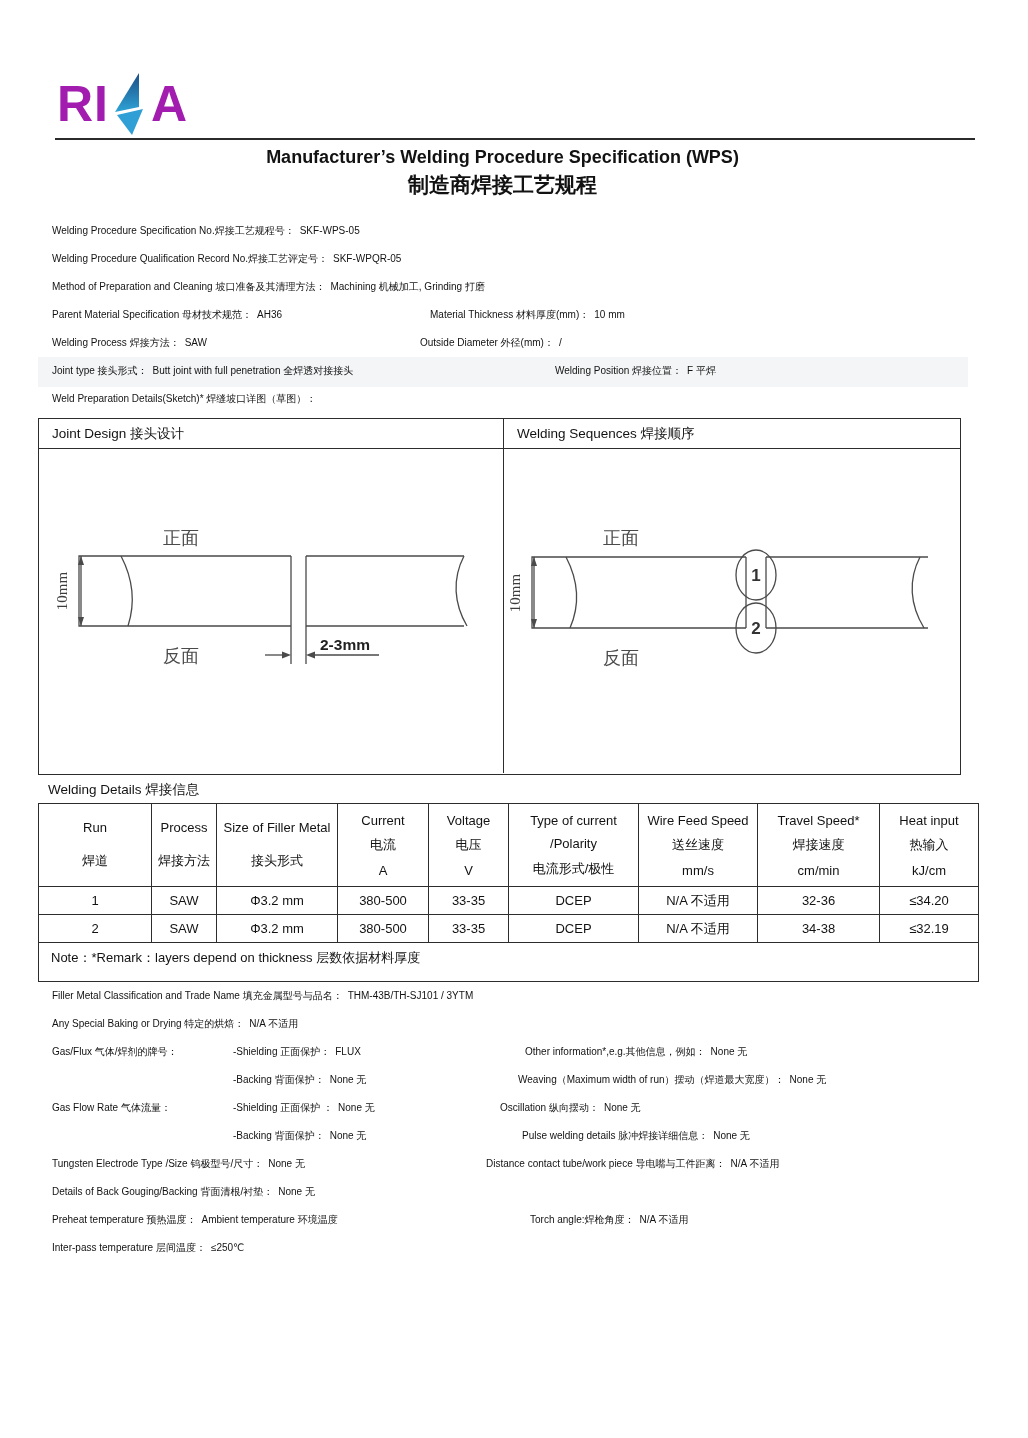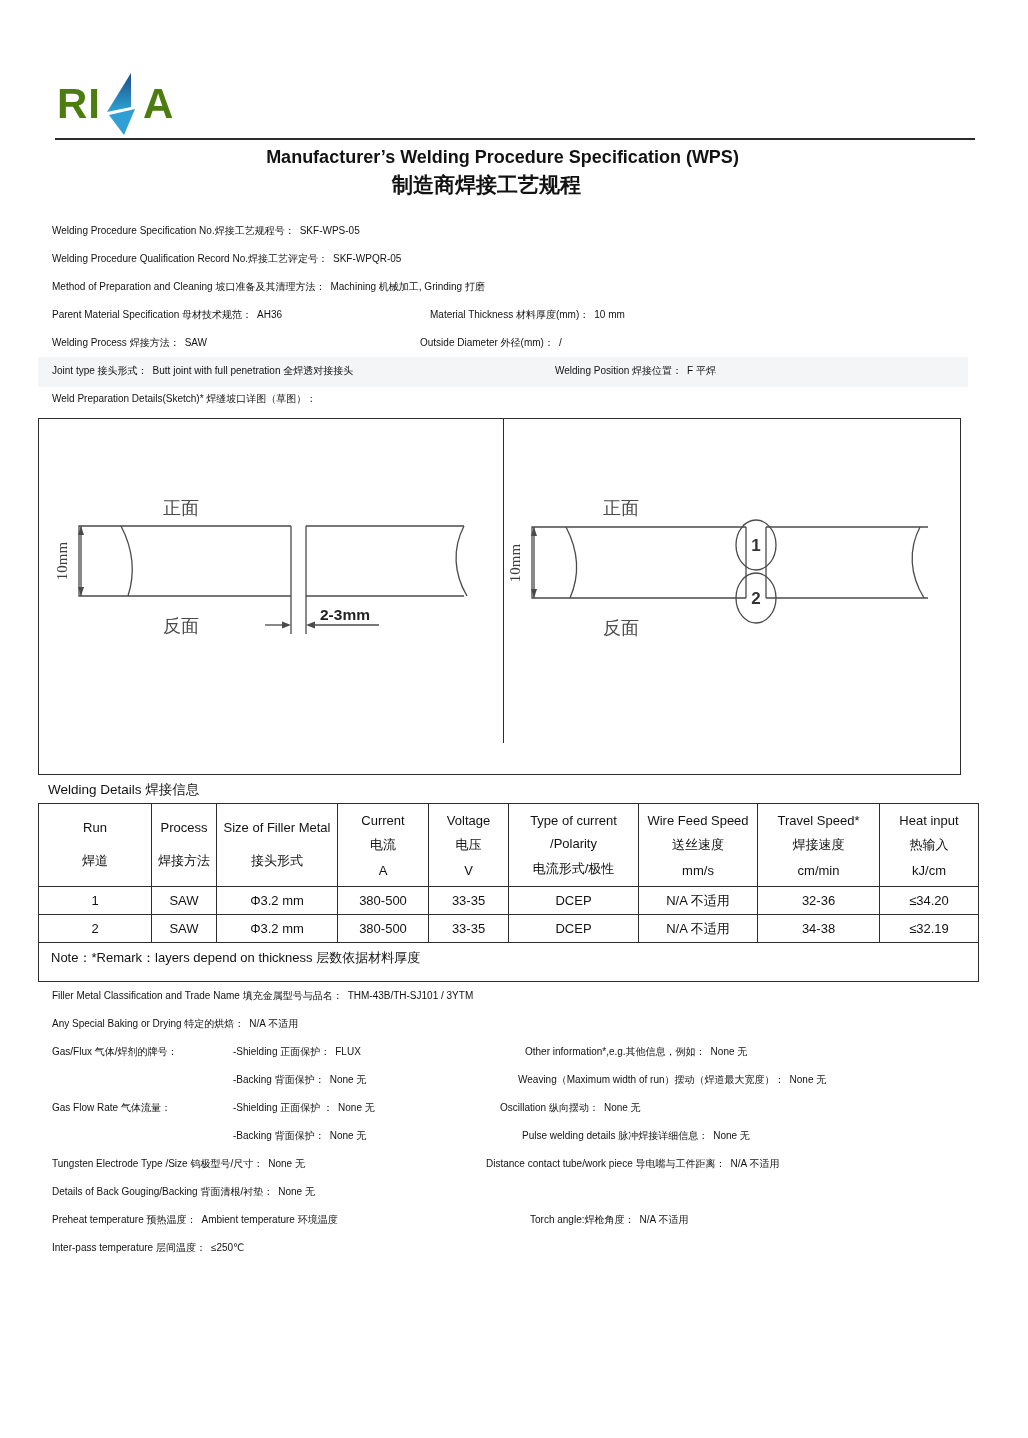--- a/index.html
+++ b/index.html
@@ -1,27 +1,27 @@
 <!DOCTYPE html>
 <html><head>
 <meta charset="utf-8">
 <style>
   html,body{margin:0;padding:0;background:#fff;}
   .page{position:relative;width:1028px;height:1438px;background:#ffffff;overflow:hidden;
         font-family:"Liberation Sans","DejaVu Sans",sans-serif;color:#121212;}
   .abs{position:absolute;white-space:nowrap;}
   
   .logo{position:absolute;left:57px;top:72px;display:flex;align-items:center;height:64px;
-        font-weight:800;font-size:42px;letter-spacing:1px;color:#4d7c0f;line-height:60px;}
+        font-weight:800;font-size:50px;letter-spacing:1px;color:#a21caf;line-height:60px;}
   .logo svg{margin:0 3px;}
   
   .rule{position:absolute;left:55px;top:138px;width:920px;height:2px;background:#2b2b2b;}
   .title{position:absolute;left:30px;top:147px;width:945px;text-align:center;
          font-size:18px;font-weight:bold;}
-  .subtitle{position:absolute;left:14px;top:171px;width:945px;text-align:center;
+  .subtitle{position:absolute;left:30px;top:171px;width:945px;text-align:center;
             font-size:21px;font-weight:bold;}
   
   .fl{font-size:10px;}
   .val{margin-left:5px;}
   .band{position:absolute;left:38px;top:357px;width:930px;height:30px;background:#f4f5f7;}
   
   .sk{position:absolute;left:38px;top:418px;width:923px;height:357px;box-sizing:border-box;
       border:1.7px solid #2d2d2d;}
   .sk-hdr{display:flex;height:29px;border-bottom:1.7px solid #2d2d2d;}
   .sk-hdr .c1{width:465px;box-sizing:border-box;border-right:1.7px solid #2d2d2d;
@@ -96,20 +96,24 @@
   </div>
   <div class="abs fl" style="left:555px;top:364px;">
     <span>Welding Position 焊接位置：</span><span class="val">F  平焊</span>
   </div>
 
   <div class="abs fl" style="left:52px;top:392px;">
     <span>Weld Preparation Details(Sketch)* 焊缝坡口详图（草图）：</span>
   </div>
 
   <div class="sk">
+    <div class="sk-hdr">
+      <div class="c1">Joint Design 接头设计</div>
+      <div class="c2">Welding Sequences 焊接顺序</div>
+    </div>
     <div class="sk-body">
       <div class="p1">
         <svg width="463" height="322" viewBox="0 0 463 322">
           <text class="sketch-cn" x="142" y="95" text-anchor="middle">正面</text>
 
           <polyline class="sketch-line" points="252,107 40,107 40,177 252,177"></polyline>
           <path class="sketch-line" d="M82,107 C94,130 97,152 89,177"></path>
 
           <polyline class="sketch-line" points="267,107 425,107"></polyline>
           <polyline class="sketch-line" points="267,177 425,177"></polyline>

